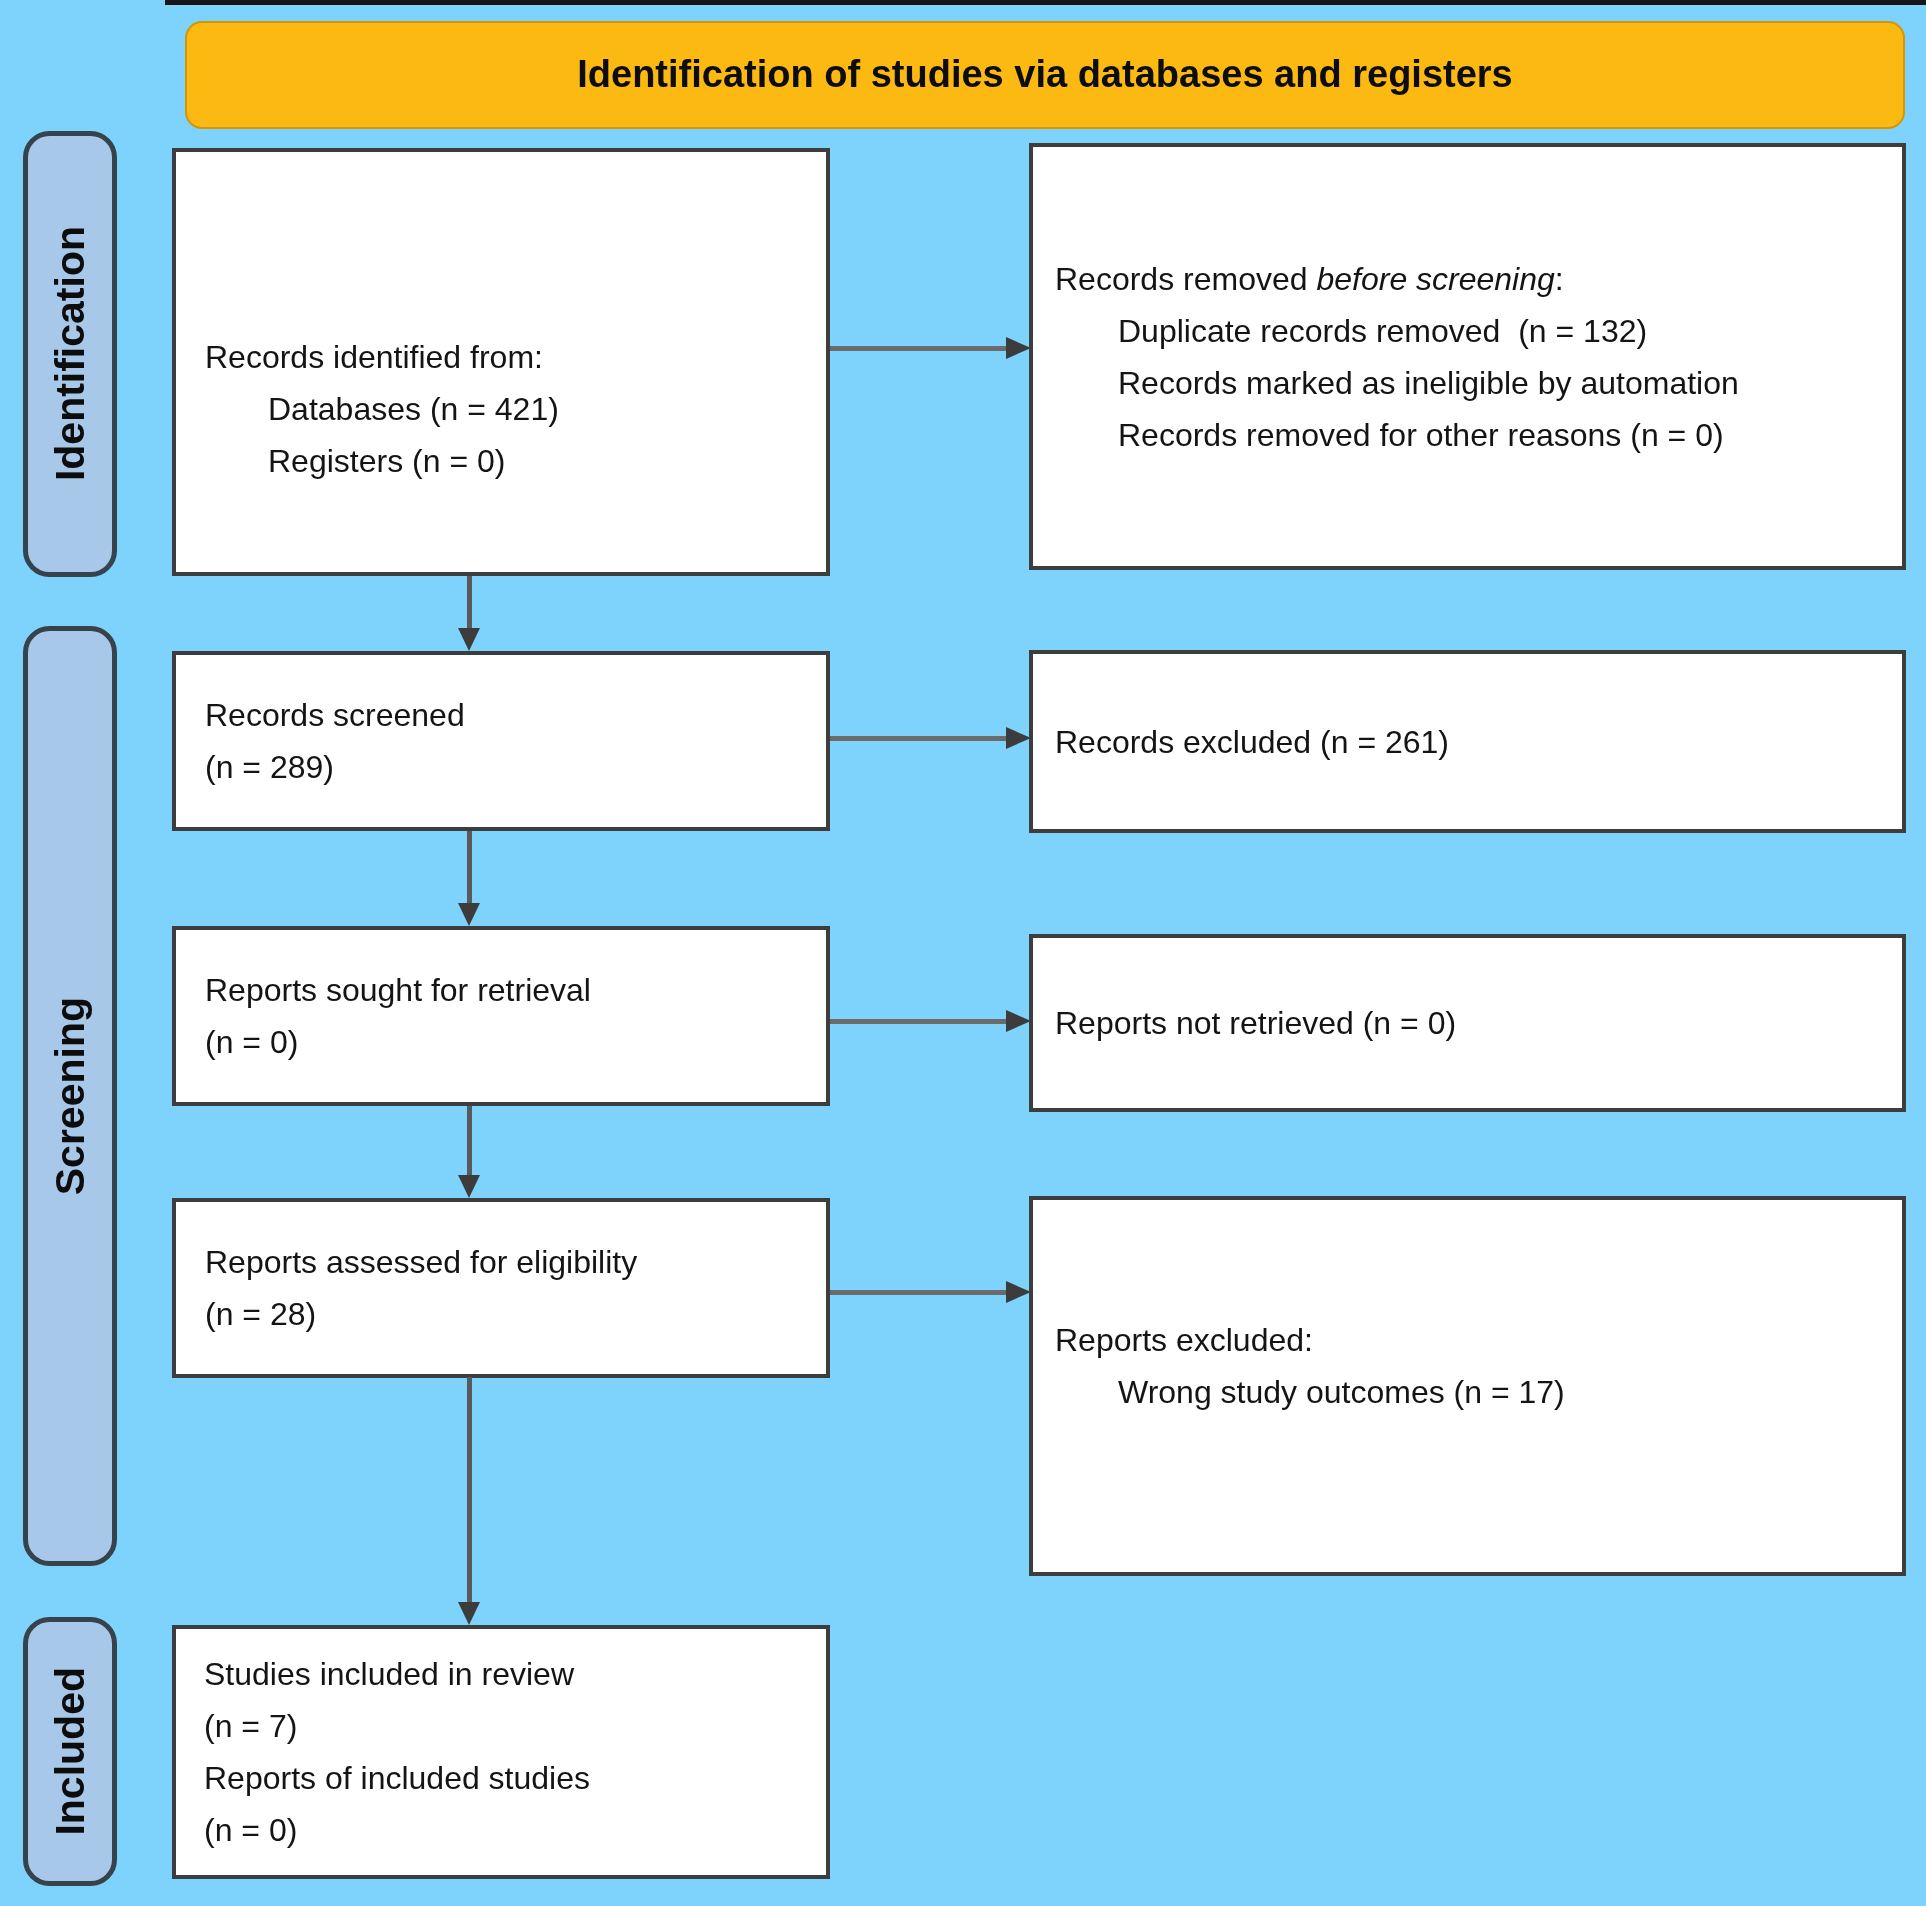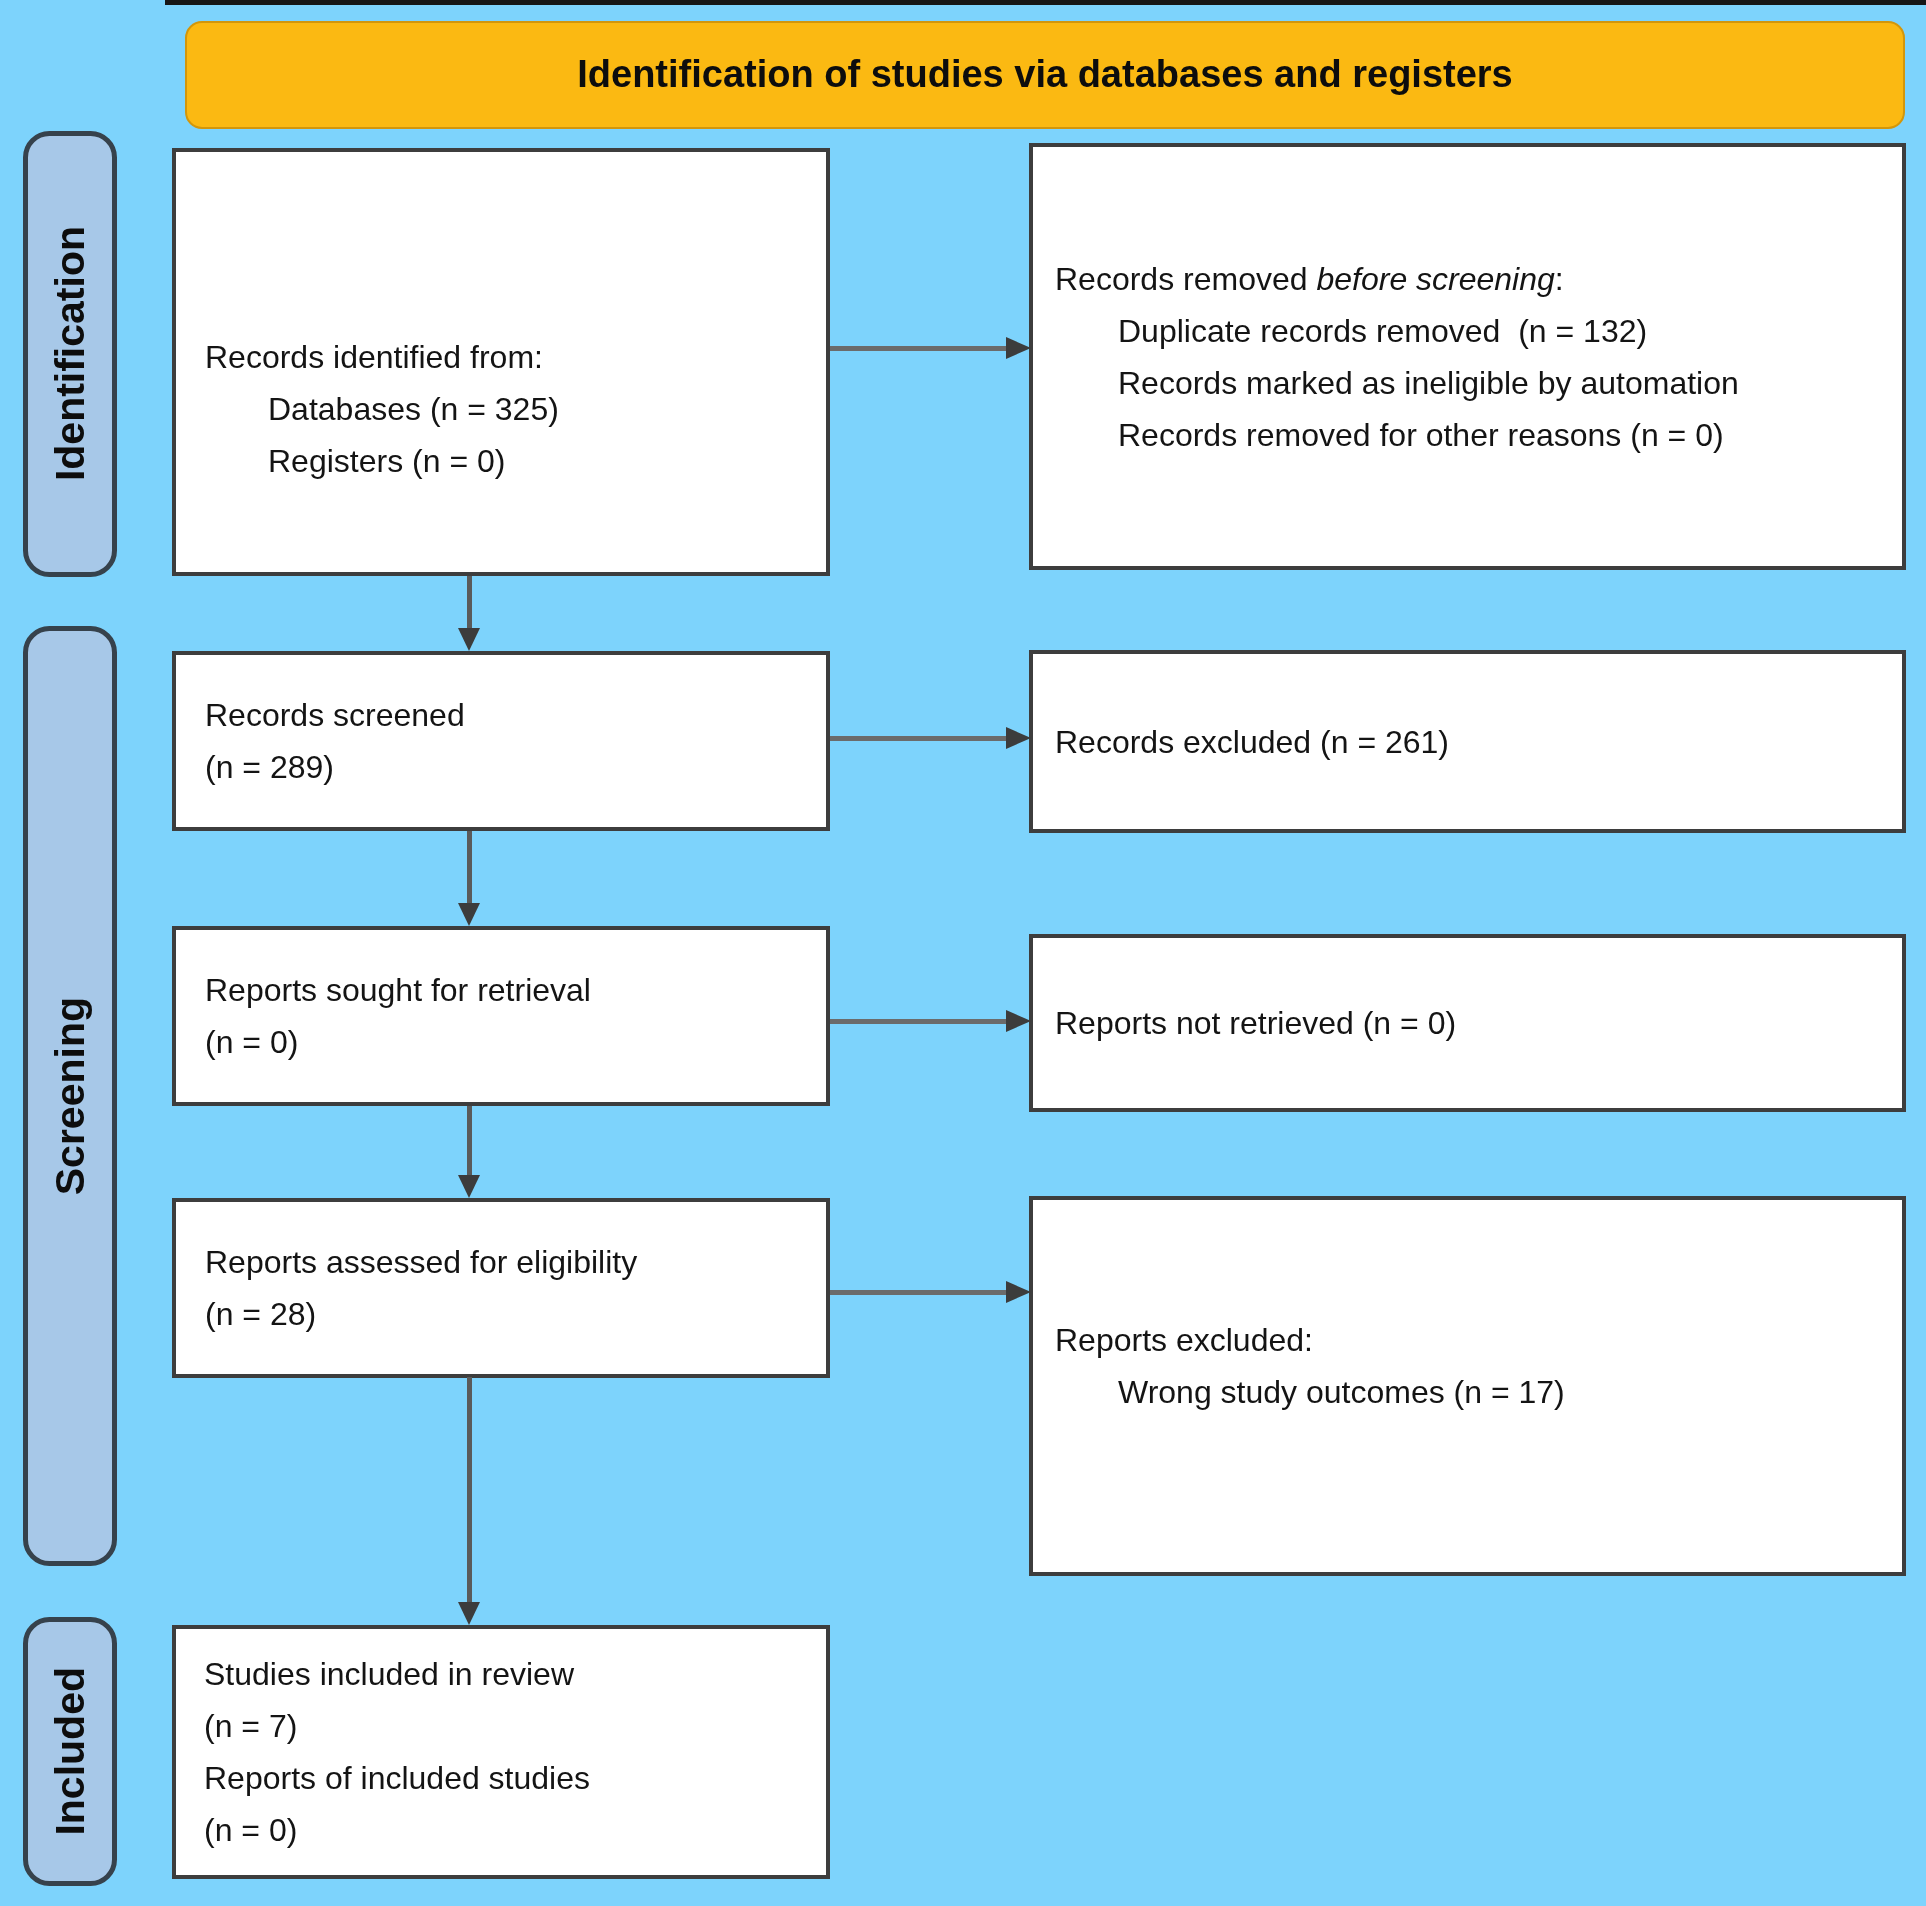--- a/index.html
+++ b/index.html
@@ -97,21 +97,21 @@
   </div>
   <div class="stage stage-screening">
     <span class="vtext">Screening</span>
   </div>
   <div class="stage stage-included">
     <span class="vtext">Included</span>
   </div>
 
   <div class="fbox col1 box-a">
     <div class="line">Records identified from:</div>
-    <div class="line indent">Databases (n = 325)</div>
+    <div class="line indent">Databases (n = 421)</div>
     <div class="line indent">Registers (n = 0)</div>
   </div>
 
   <div class="fbox col1 box-b">
     <div class="line">Records screened</div>
     <div class="line">(n = 289)</div>
   </div>
 
   <div class="fbox col1 box-c">
     <div class="line">Reports sought for retrieval</div>

